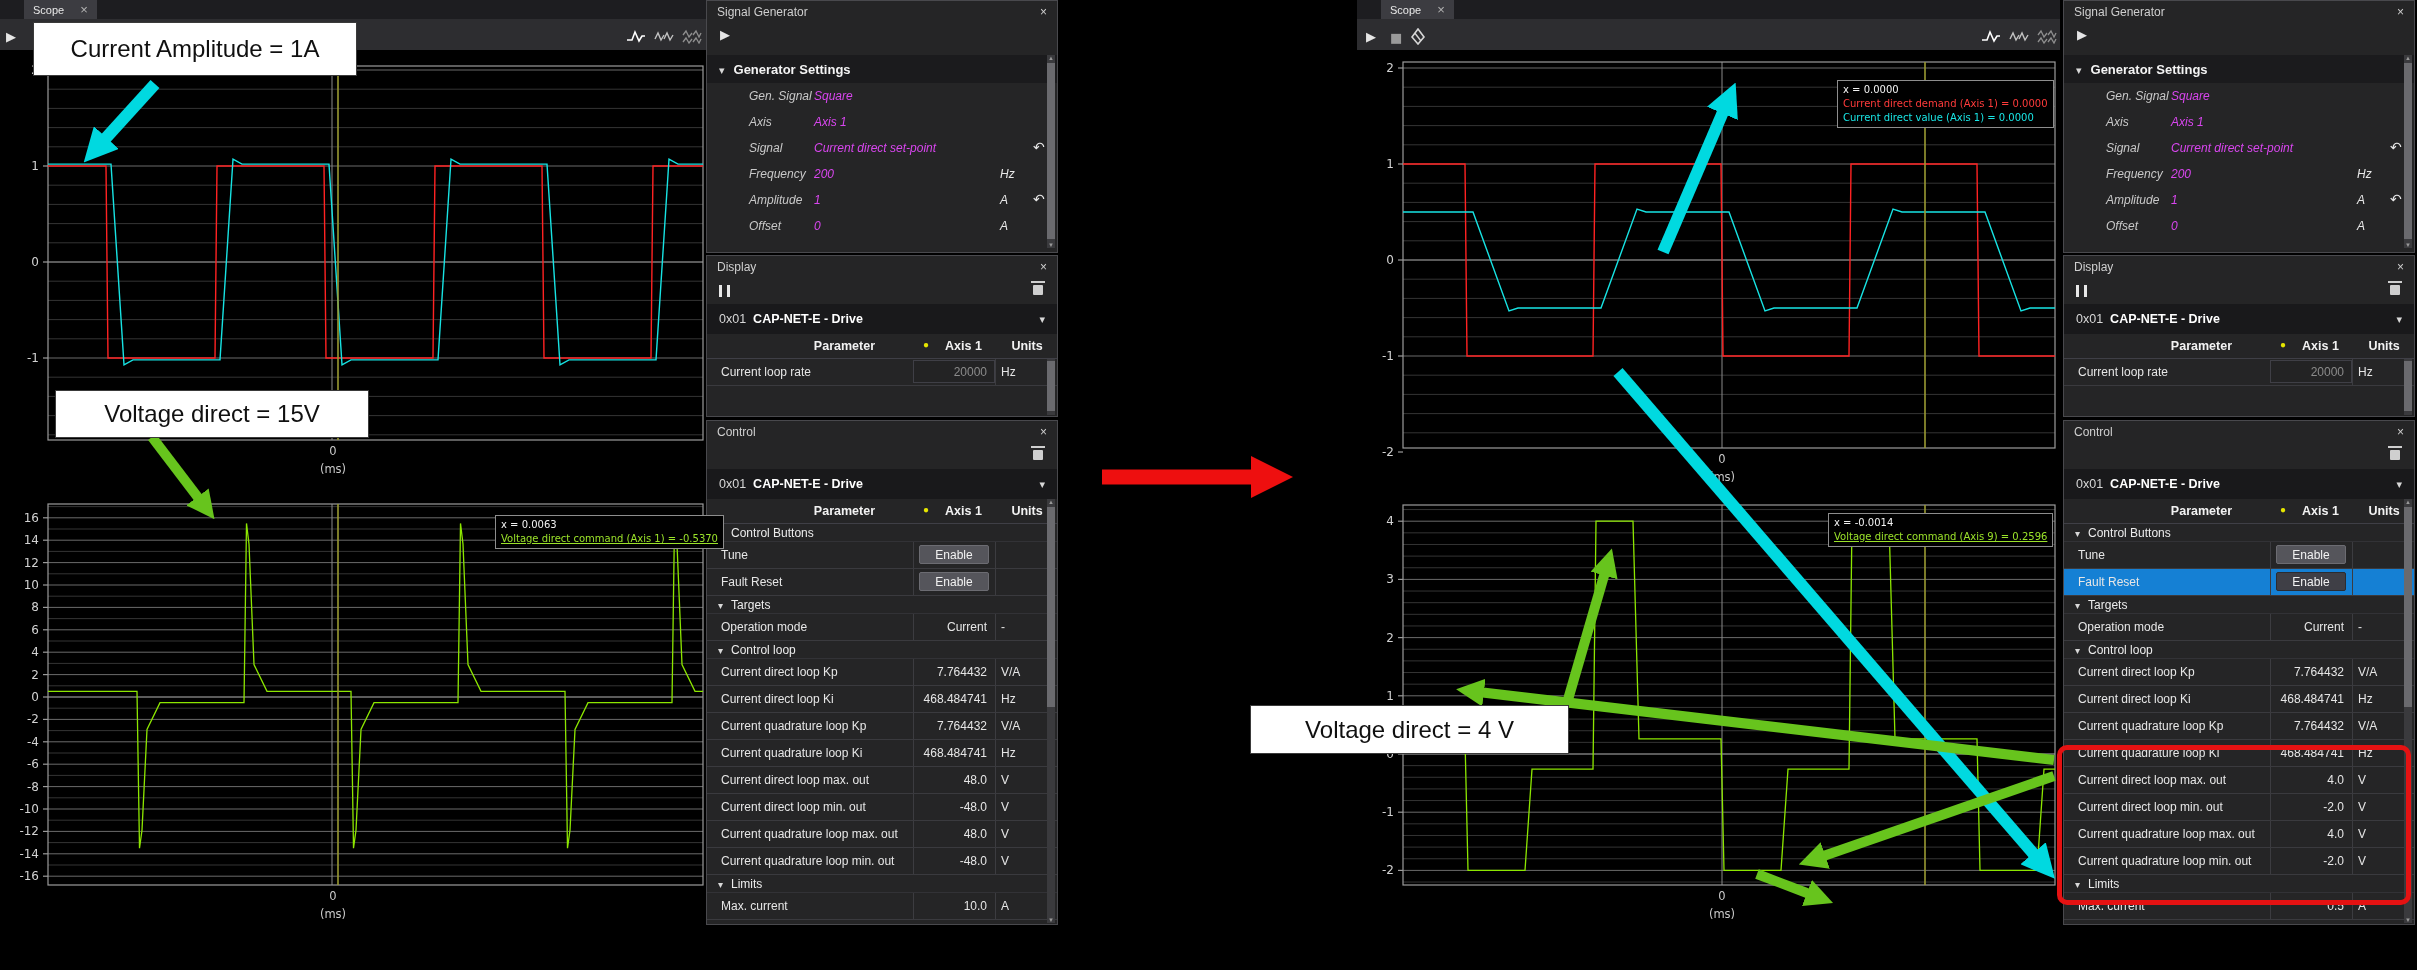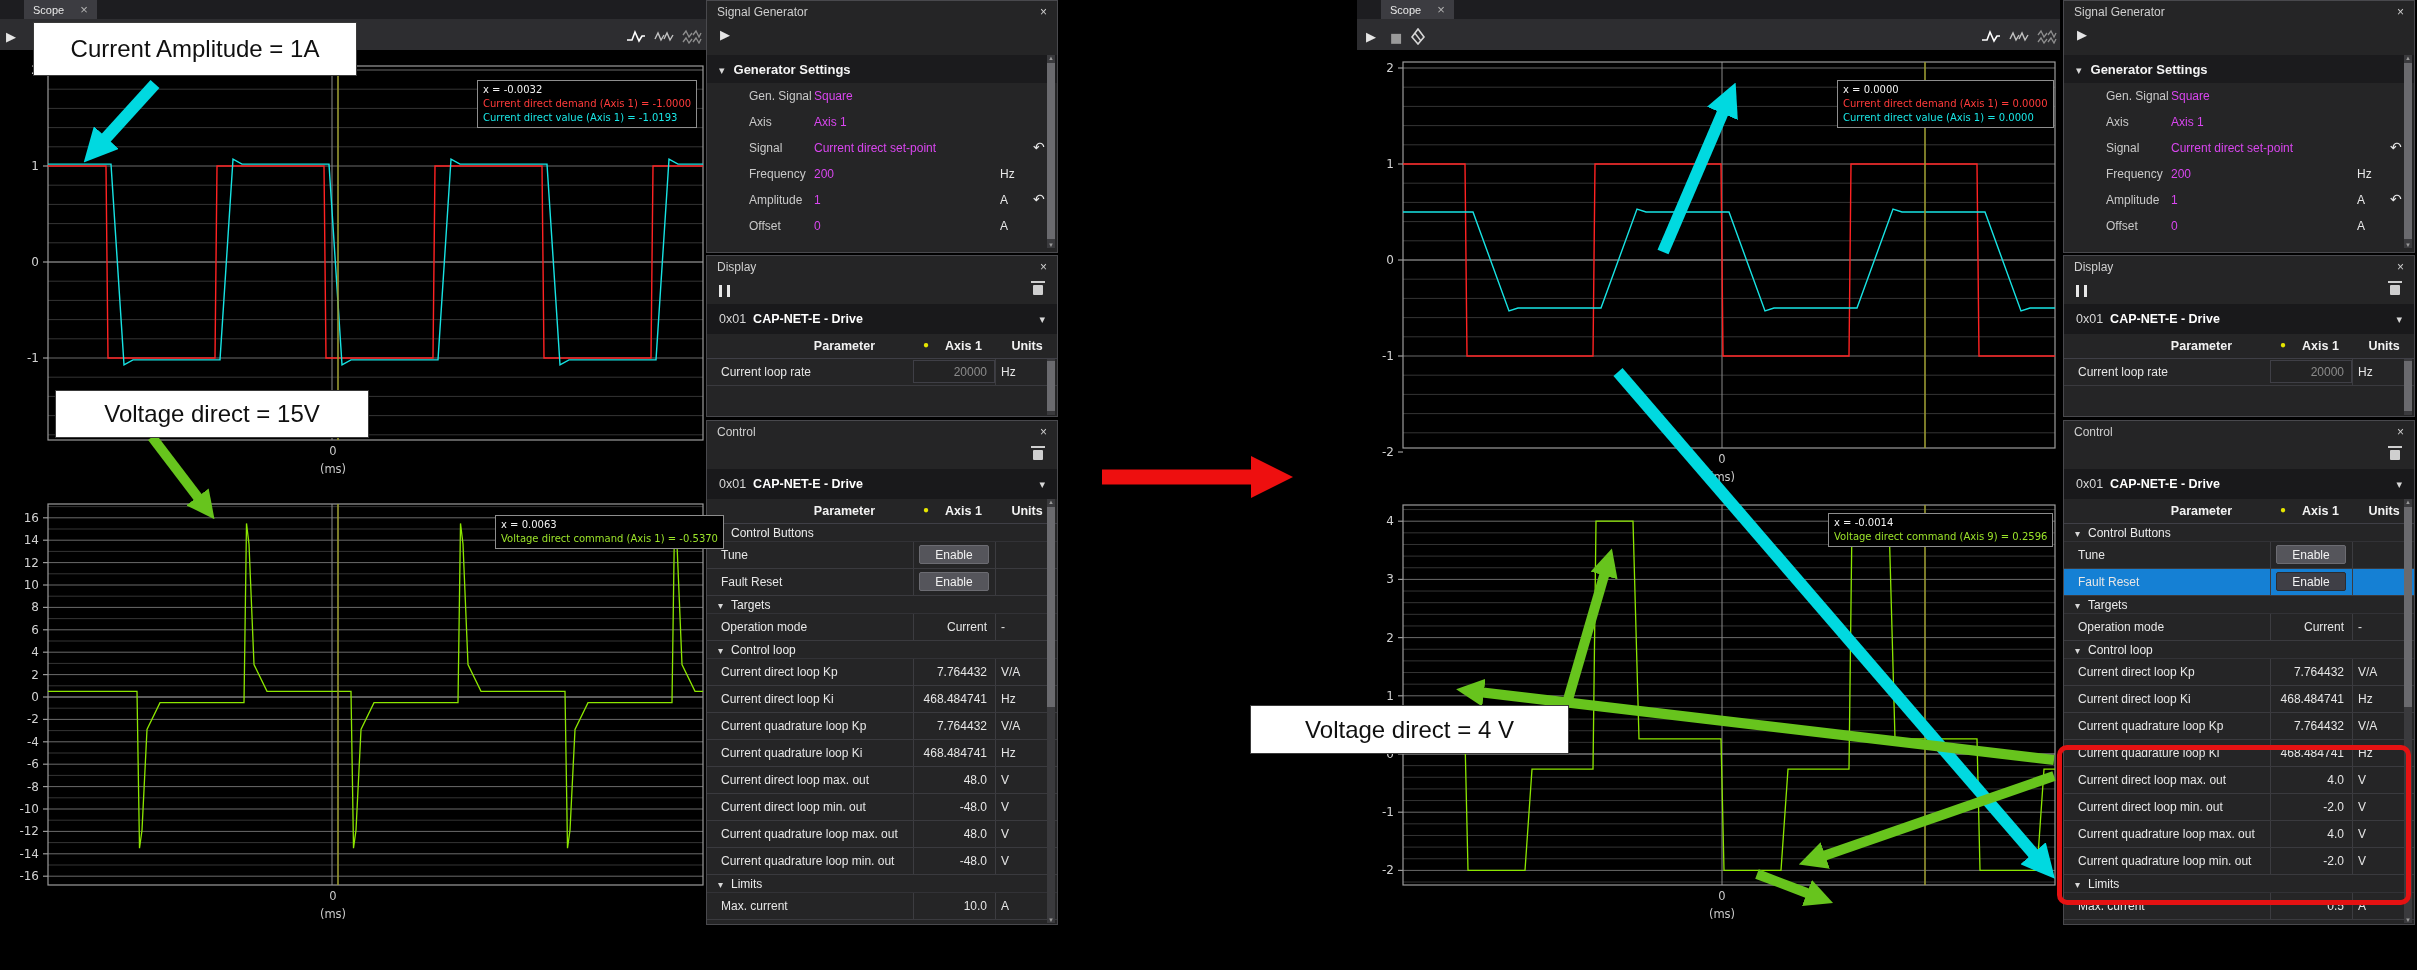--- a/index.html
+++ b/index.html
@@ -14,33 +14,33 @@
   .tclose{color:#b4b4b4;font-size:13px;line-height:1;cursor:pointer;}
   .toolbar{position:absolute;top:19px;height:31px;background:#2d2d30;}
   .tb-ico{position:absolute;color:#e6e6e6;font-size:13px;line-height:1;}
   .ico-play::before{content:"▶";font-family:"DejaVu Sans",sans-serif;}
   .ico-stop::before{content:"■";font-family:"DejaVu Sans",sans-serif;color:#9a9a9a;}
   .zz{position:absolute;top:29px;}
   
   .legend{position:absolute;background:#000;border:1px solid #8d8d8d;z-index:5;
           font-family:"DejaVu Sans",sans-serif;font-size:10px;line-height:14px;
           padding:2px 5px;white-space:nowrap;}
-  .lg-x{color:#f2f2f2;} .lg-red{color:#ff3b3b;} .lg-cyan{color:#19e6e6;} .lg-green{color:#9be32a;}
+  .lg-x{color:#f2f2f2;} .lg-red{color:#ff3b3b;} .lg-cyan{color:#19e6e6;} .lg-green{color:#9be32a;text-decoration:underline;}
   .axlab{position:absolute;color:#c9c9c9;font-family:"DejaVu Sans",sans-serif;font-size:11.5px;
          transform:translateX(-50%);z-index:4;white-space:nowrap;}
   
   .panelcol{position:absolute;top:0;width:352px;height:925px;}
   .panel{position:absolute;left:0;width:352px;background:#252526;border:1px solid #49494d;box-sizing:border-box;}
   .ptitle{height:22px;display:flex;align-items:center;justify-content:space-between;
           padding:0 10px;color:#cfcfcf;font-size:12px;}
   .ptools{position:relative;height:26px;}
   .sect-hdr{position:relative;margin-top:6px;height:28px;background:#1b1b1d;display:flex;
             align-items:center;gap:9px;padding-left:12px;color:#f4f4f4;font-size:13px;font-weight:bold;}
   .caret::before{content:"▾";font-family:"DejaVu Sans",sans-serif;font-weight:normal;color:#d8d8d8;font-size:11px;}
-  .sgrow{position:relative;height:26px;font-size:12px;}
+  .sgrow{position:relative;height:26px;font-size:12px;font-style:italic;}
   .sgrow .lbl{position:absolute;left:42px;top:6px;color:#c9c9c9;}
   .sgrow .val{position:absolute;left:107px;top:6px;color:#d946ef;}
   .sgrow .unit{position:absolute;left:293px;top:6px;color:#e8e8e8;}
   .ico-undo{position:absolute;left:326px;top:4px;color:#e8e8e8;}
   .ico-undo::before{content:"↶";font-family:"DejaVu Sans",sans-serif;font-size:14px;}
   .ico-pause{position:absolute;left:12px;top:7px;width:5px;height:12px;
              border-left:3px solid #e8e8e8;border-right:3px solid #e8e8e8;}
   .trash{position:absolute;right:14px;top:7px;width:10px;height:10px;background:#cfcfcf;border-radius:1px;}
   .trash::before{content:"";position:absolute;left:-2px;top:-4px;width:14px;height:2px;background:#cfcfcf;}
   .devbar{position:relative;height:30px;background:#19191b;display:flex;align-items:center;
@@ -326,25 +326,20 @@
     <polyline points="1,10 4,4 7,11 10,6" fill="none" stroke="#c2c2c2" stroke-width="1.4"></polyline>
     <polyline points="10,10 13,4 16,11 19,6" fill="none" stroke="#c2c2c2" stroke-width="1.4"></polyline>
     </svg>
   <svg class="zz" style="left:2037px" width="20" height="15">
     <polyline points="1,6 4,2 7,8 10,4" fill="none" stroke="#8f8f8f" stroke-width="1.3"></polyline>
     <polyline points="1,13 4,9 7,14 10,10" fill="none" stroke="#8f8f8f" stroke-width="1.3"></polyline>
     <polyline points="11,6 14,2 17,8 19,4" fill="none" stroke="#8f8f8f" stroke-width="1.3"></polyline>
     <polyline points="11,13 14,9 17,14 19,10" fill="none" stroke="#8f8f8f" stroke-width="1.3"></polyline>
     </svg>
 
-  <div class="legend" style="left:477px;top:80px">
-    <div class="lg-x">x = -0.0032</div>
-    <div class="lg-red">Current direct demand (Axis 1) = -1.0000</div>
-    <div class="lg-cyan">Current direct value (Axis 1) = -1.0193</div>
-  </div>
   <div class="legend" style="left:495px;top:515px">
     <div class="lg-x">x = 0.0063</div>
     <div class="lg-green">Voltage direct command (Axis 1) = -0.5370</div>
   </div>
   <div class="legend" style="left:1837px;top:80px">
     <div class="lg-x">x = 0.0000</div>
     <div class="lg-red">Current direct demand (Axis 1) = 0.0000</div>
     <div class="lg-cyan">Current direct value (Axis 1) = 0.0000</div>
   </div>
   <div class="legend" style="left:1828px;top:513px">

